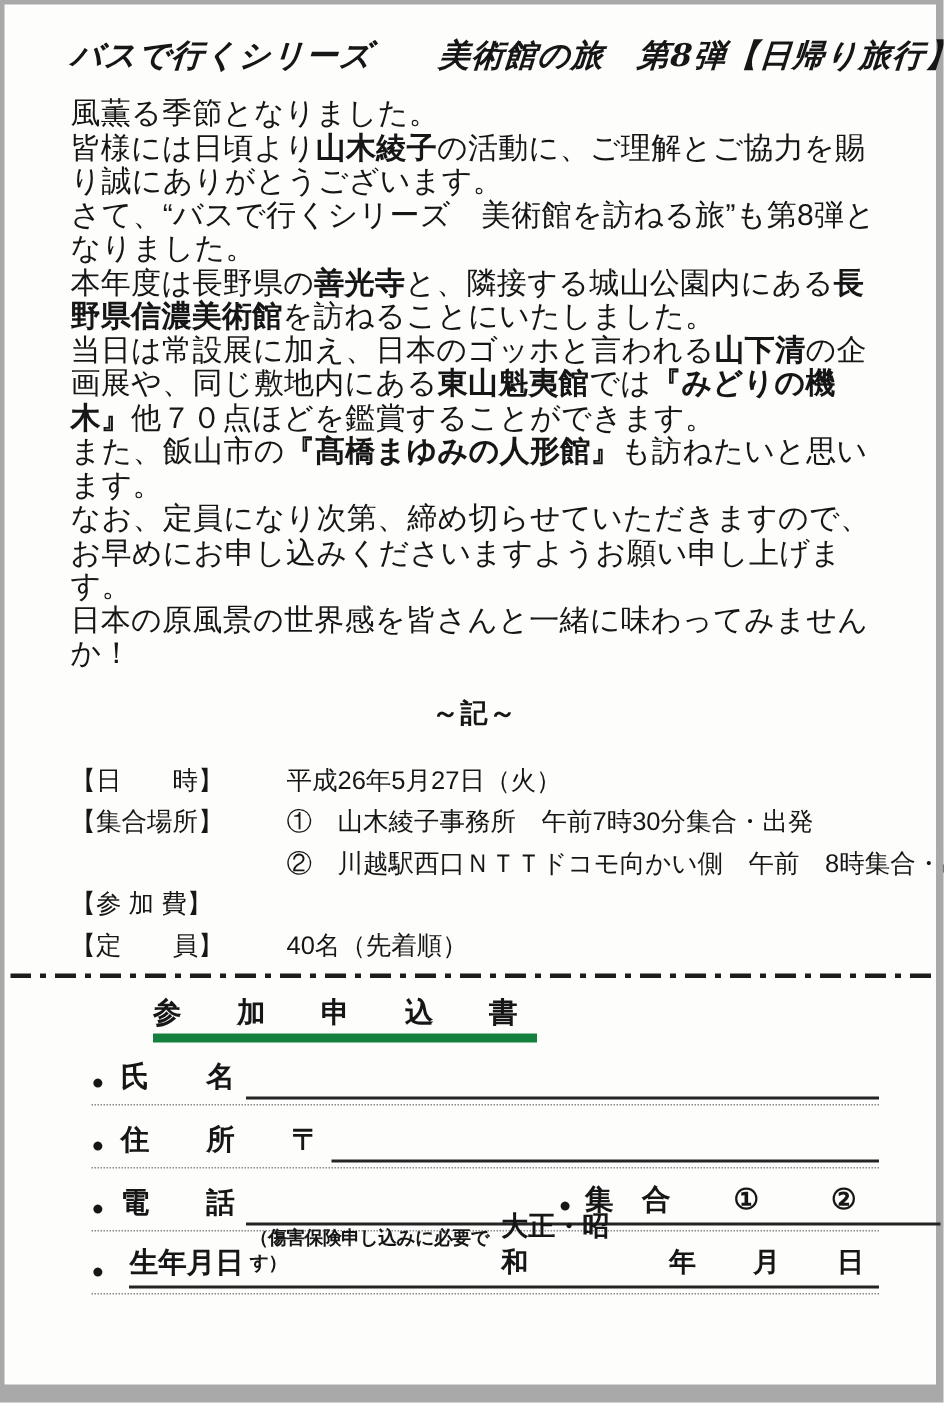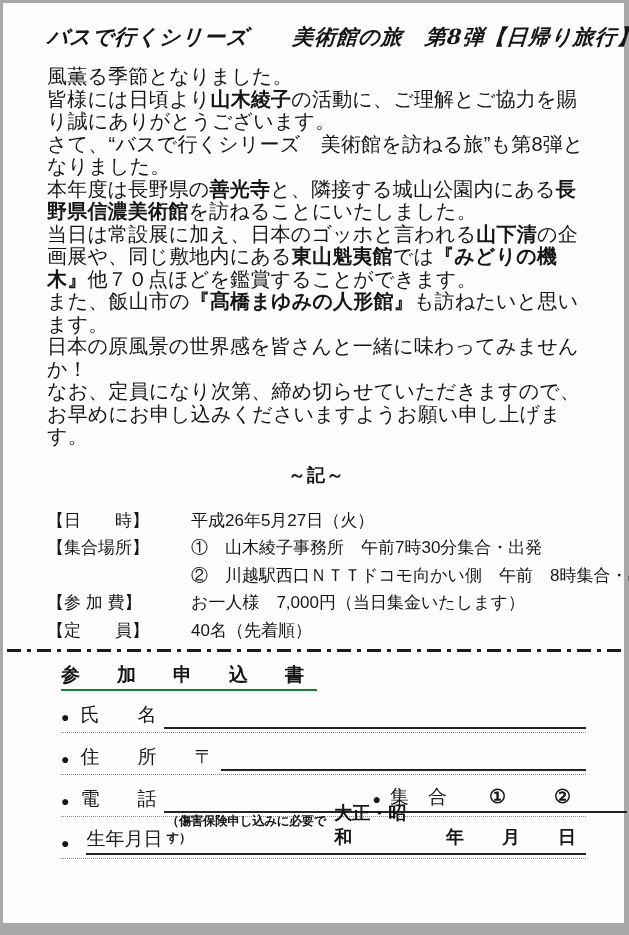--- a/index.html
+++ b/index.html
@@ -60,32 +60,33 @@
       #1c1c1c 0 14px, transparent 14px 20px,
       #1c1c1c 20px 24px, transparent 24px 30px);
   }
 
   
   .form { margin-top:10px; padding-left:14px; }
   .form-title {
     display:inline-block;
     font-size:19px; font-weight:bold;
     letter-spacing:9px;
-    border-bottom:2px solid #15803d;
+    border-bottom:6px solid #15803d;
     padding-right:4px; padding-bottom:1px;
     white-space:pre;
+    margin-left:41px;
   }
   .form-row {
     display:flex; align-items:flex-end;
     height:29px; margin-top:9px;
     border-bottom:1px dotted #8a8a8a;
     padding-bottom:3px;
   }
   .bullet { font-size:14px; line-height:1; padding-bottom:5px; margin-right:11px; }
-  .flabel { font-size:19px; font-weight:normal; line-height:1.05; padding-bottom:4px; white-space:pre; }
+  .flabel { font-size:19px; font-weight:bold; line-height:1.05; padding-bottom:4px; white-space:pre; }
   .write-line { flex:1; align-self:flex-end; height:0; border-bottom:2.5px solid #242424; margin-left:8px; }
   .line-zone { flex:1; display:flex; align-items:flex-end; border-bottom:2.5px solid #242424; margin-left:8px; }
   .meeting-group { display:flex; align-items:flex-end; margin-left:208px; }
   .meeting-group .bullet { margin-right:9px; }
   .mopt { font-size:19px; font-weight:bold; line-height:1.05; padding-bottom:4px; }
   .mopt.o1 { margin-left:42px; }
   .mopt.o2 { margin-left:48px; margin-right:56px; }
   .full-zone { flex:1; display:flex; align-items:flex-end; border-bottom:2.5px solid #242424; margin-left:6px; }
   .birth-note { font-size:12.5px; font-weight:bold; padding-bottom:6px; margin-left:4px; letter-spacing:-0.3px; }
   .birth-era { font-size:18px; font-weight:bold; padding-bottom:4px; margin-left:4px; }
@@ -103,42 +104,41 @@
     <div class="series-line">バスで行くシリーズ　　美術館の旅　第8弾【日帰り旅行】</div>
 
 
     <div class="body-text">
       <p><span>風薫る季節となりました。</span></p>
       <p><span>皆様には日頃より</span><span class="b">山木綾子</span><span>の活動に、ご理解とご協力を賜り誠にありがとうございます。</span></p>
       <p><span>さて、“バスで行くシリーズ　美術館を訪ねる旅”も第8弾となりました。</span></p>
       <p><span>本年度は長野県の</span><span class="b">善光寺</span><span>と、隣接する城山公園内にある</span><span class="b">長野県信濃美術館</span><span>を訪ねることにいたしました。</span></p>
       <p><span>当日は常設展に加え、日本のゴッホと言われる</span><span class="b">山下清</span><span>の企画展や、同じ敷地内にある</span><span class="b">東山魁夷館</span><span>では</span><span class="b">『みどりの機木』</span><span>他７０点ほどを鑑賞することができます。</span></p>
       <p><span>また、飯山市の</span><span class="b">『髙橋まゆみの人形館』</span><span>も訪ねたいと思います。</span></p>
+      <p><span>なお、定員になり次第、締め切らせていただきますので、お早めにお申し込みくださいますようお願い申し上げます。</span></p>
       <p><span>日本の原風景の世界感を皆さんと一緒に味わってみませんか！</span></p>
-      <p><span>なお、定員になり次第、締め切らせていただきますので、お早めにお申し込みくださいますようお願い申し上げます。</span></p>
     </div>
 
     <div class="record-marker">～記～</div>
 
     <div class="details">
       <div class="drow">
         <span class="dlabel">【日　　時】</span>
         <span class="dvalue">平成26年5月27日（火）</span>
       </div>
       <div class="drow">
         <span class="dlabel">【集合場所】</span>
         <span class="dvalue">①　山木綾子事務所　午前7時30分集合・出発</span>
       </div>
       <div class="drow">
         <span class="dlabel"></span>
         <span class="dvalue">②　川越駅西口ＮＴＴドコモ向かい側　午前　8時集合・出発</span>
       </div>
       <div class="drow">
         <span class="dlabel">【参 加 費】</span>
-        <span class="dvalue">お一人様　7,000円（当日集金いたします）</span>
       </div>
       <div class="drow">
         <span class="dlabel">【定　　員】</span>
         <span class="dvalue">40名（先着順）</span>
       </div>
     </div>
 
     <div class="cut-line"></div>
 
     <div class="form">

